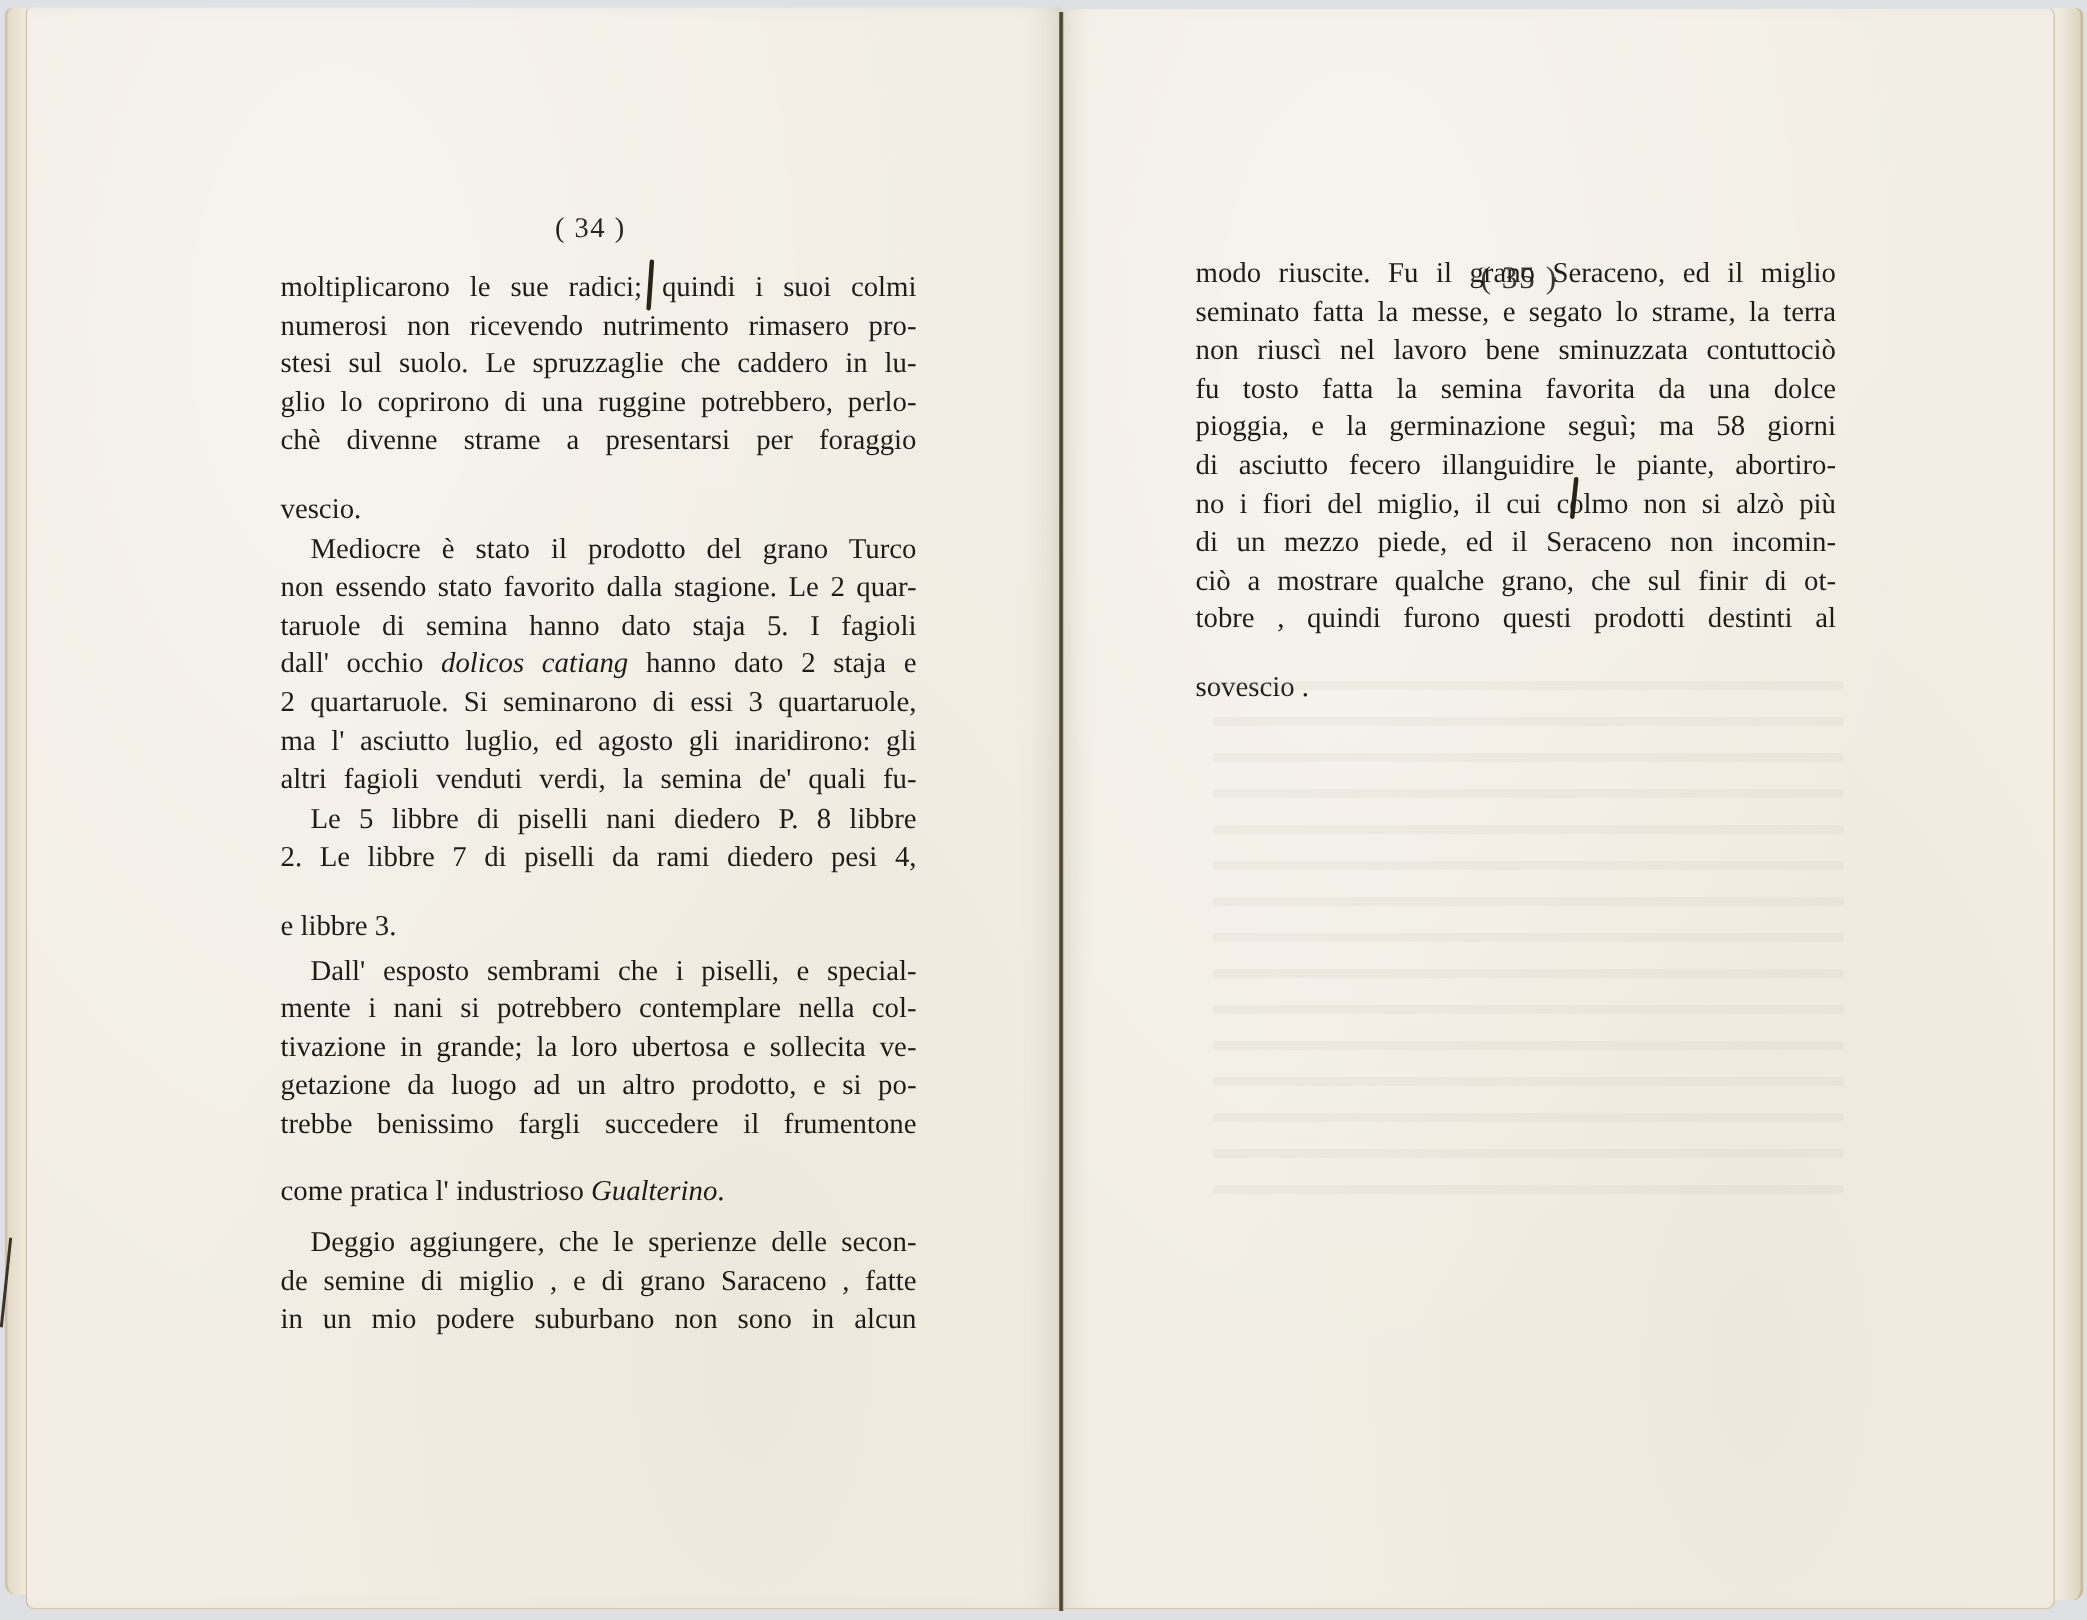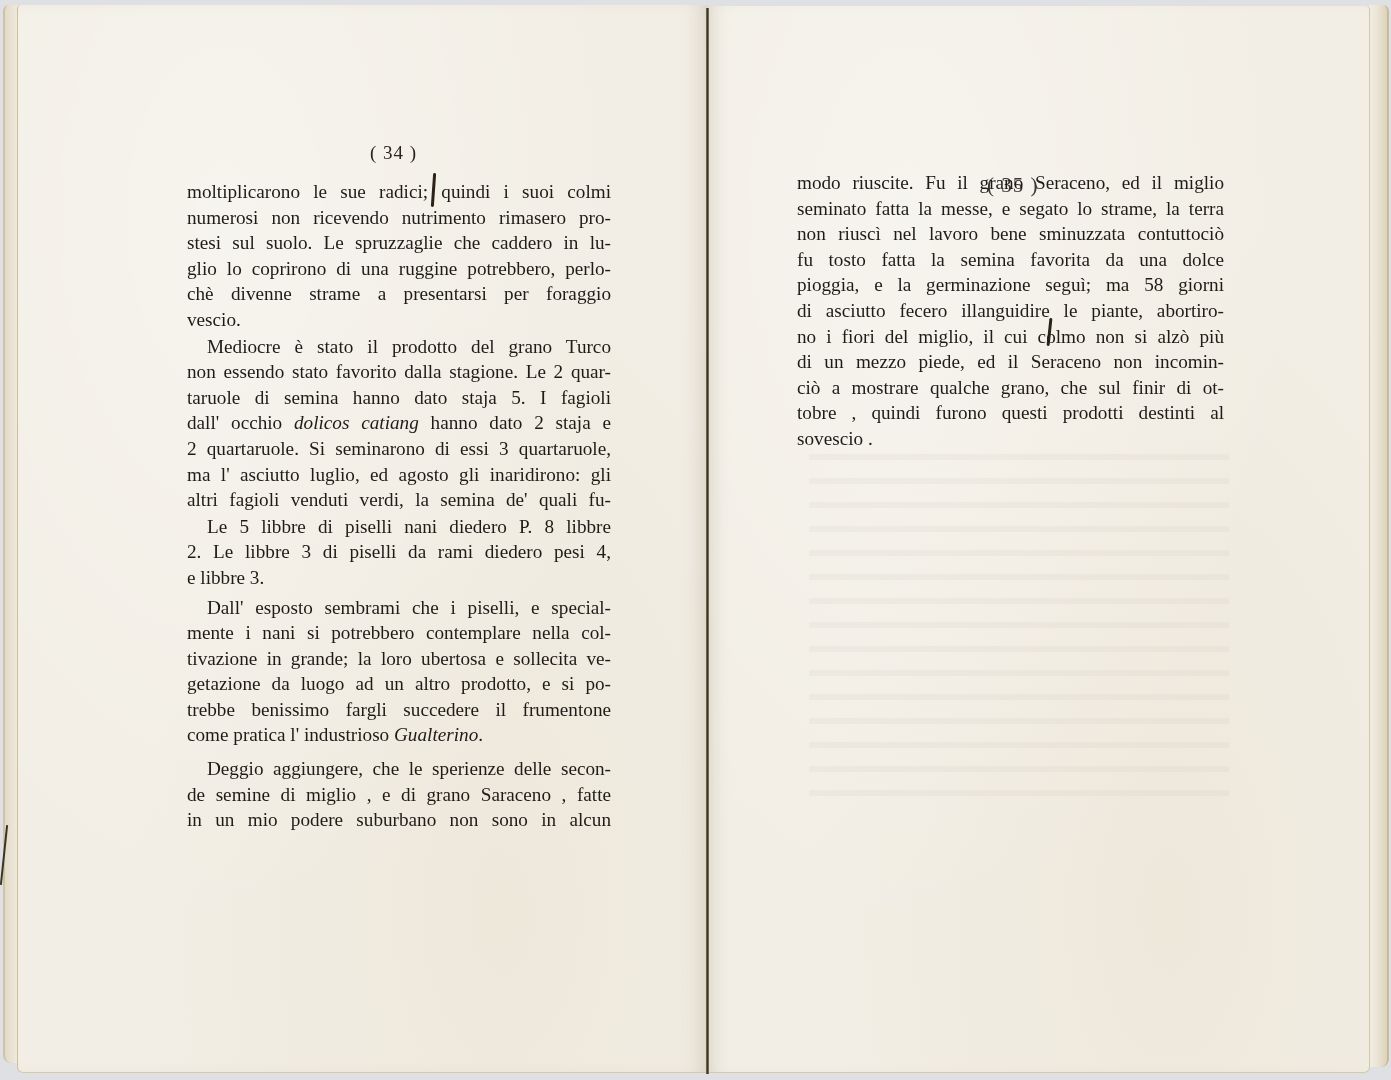--- a/index.html
+++ b/index.html
@@ -90,20 +90,21 @@
     }
     .line {
       display: block;
       white-space: nowrap;
       text-align: justify;
       text-align-last: justify;
       height: 25.6px;
     }
     .line.last {
       text-align-last: left;
+      margin-top: 20px;
     }
     .line.indent {
       padding-left: 20px;
     }
     .para-gap { height: 1px; }
     .gap-lg { height: 4px; }
     .show-through {
       position: absolute;
       left: 100px; top: 430px;
       width: 420px; height: 360px;
@@ -152,21 +153,21 @@
       <span class="line">
         <span>dall' occhio</span>
         <i>dolicos catiang</i>
         <span>hanno dato 2 staja e</span>
       </span>
       <span class="line">2 quartaruole. Si seminarono di essi 3 quartaruole,</span>
       <span class="line">ma l' asciutto luglio, ed agosto gli inaridirono: gli</span>
       <span class="line">altri fagioli venduti verdi, la semina de' quali fu-</span>
       <div class="para-gap"></div>
       <span class="line indent">Le 5 libbre di piselli nani diedero P. 8 libbre</span>
-      <span class="line">2. Le libbre 3 di piselli da rami diedero pesi 4,</span>
+      <span class="line">2. Le libbre 7 di piselli da rami diedero pesi 4,</span>
       <span class="line last">e libbre 3.</span>
       <div class="gap-lg"></div>
       <span class="line indent">Dall' esposto sembrami che i piselli, e special-</span>
       <span class="line">mente i nani si potrebbero contemplare nella col-</span>
       <span class="line">tivazione in grande; la loro ubertosa e sollecita ve-</span>
       <span class="line">getazione da luogo ad un altro prodotto, e si po-</span>
       <span class="line">trebbe benissimo fargli succedere il frumentone</span>
       <span class="line last"><span>come pratica l' industrioso</span> <i>Gualterino</i><span>.</span></span>
       <div class="gap-lg"></div>
       <div class="gap-lg"></div>

